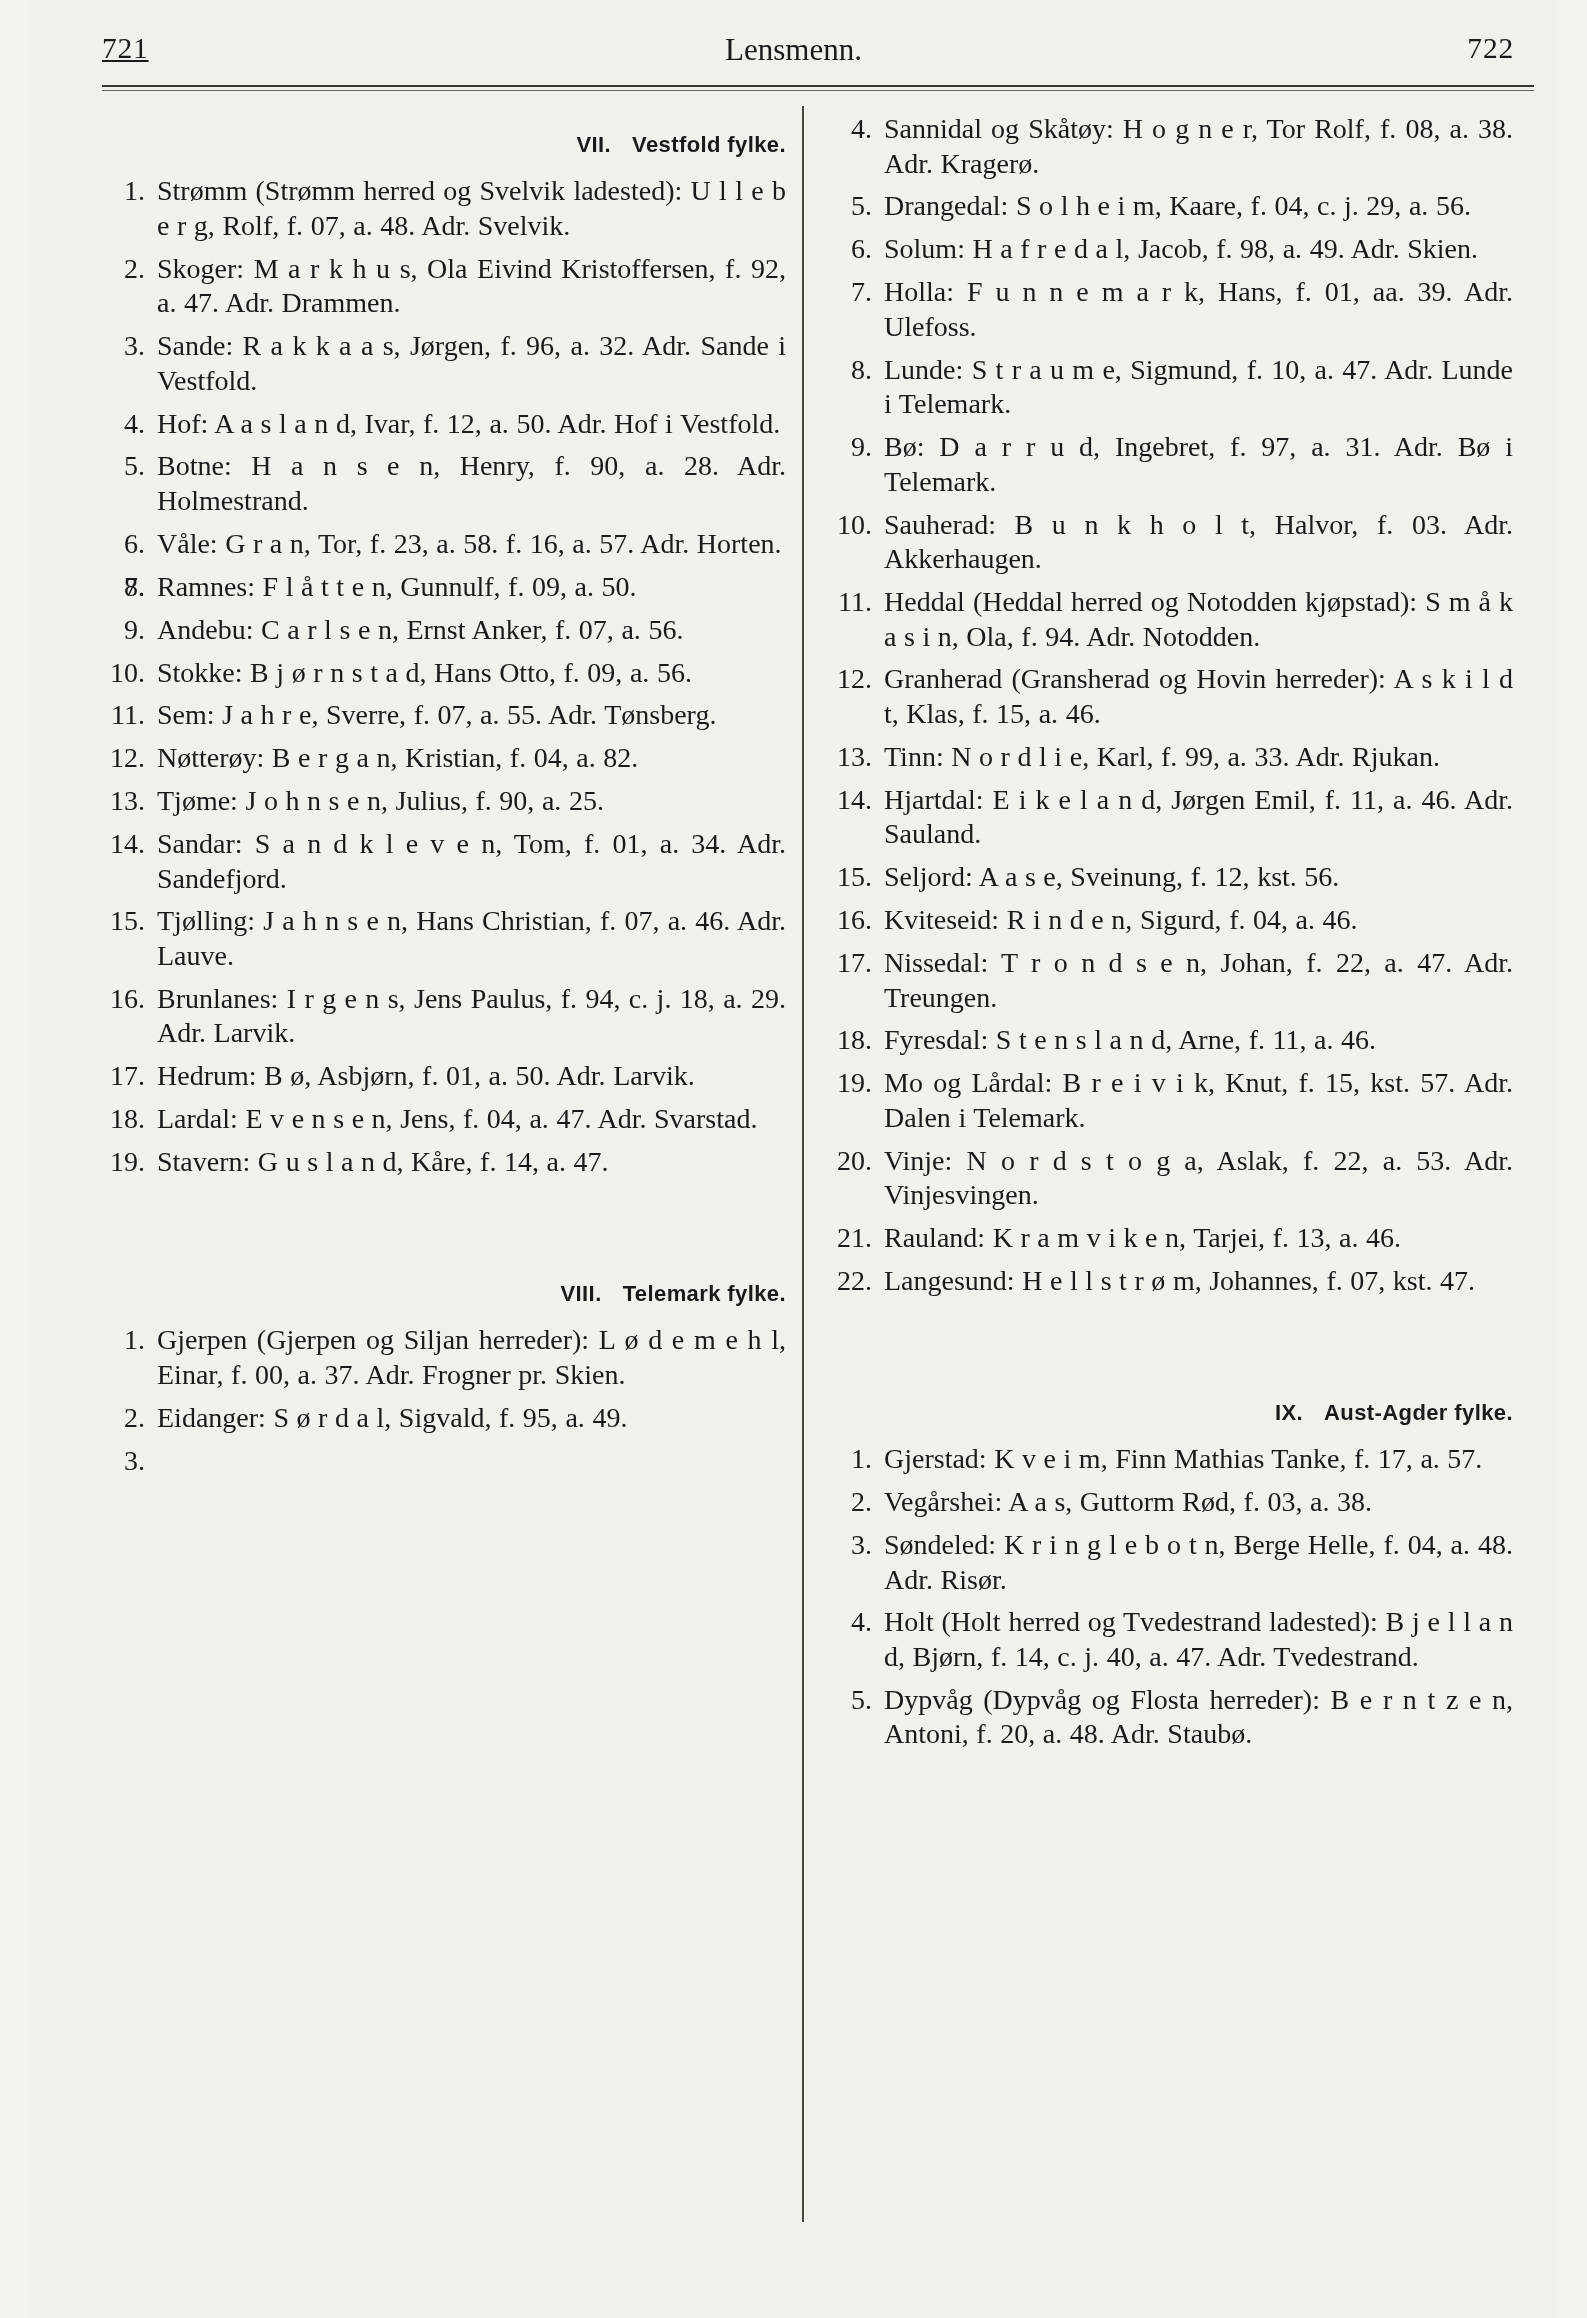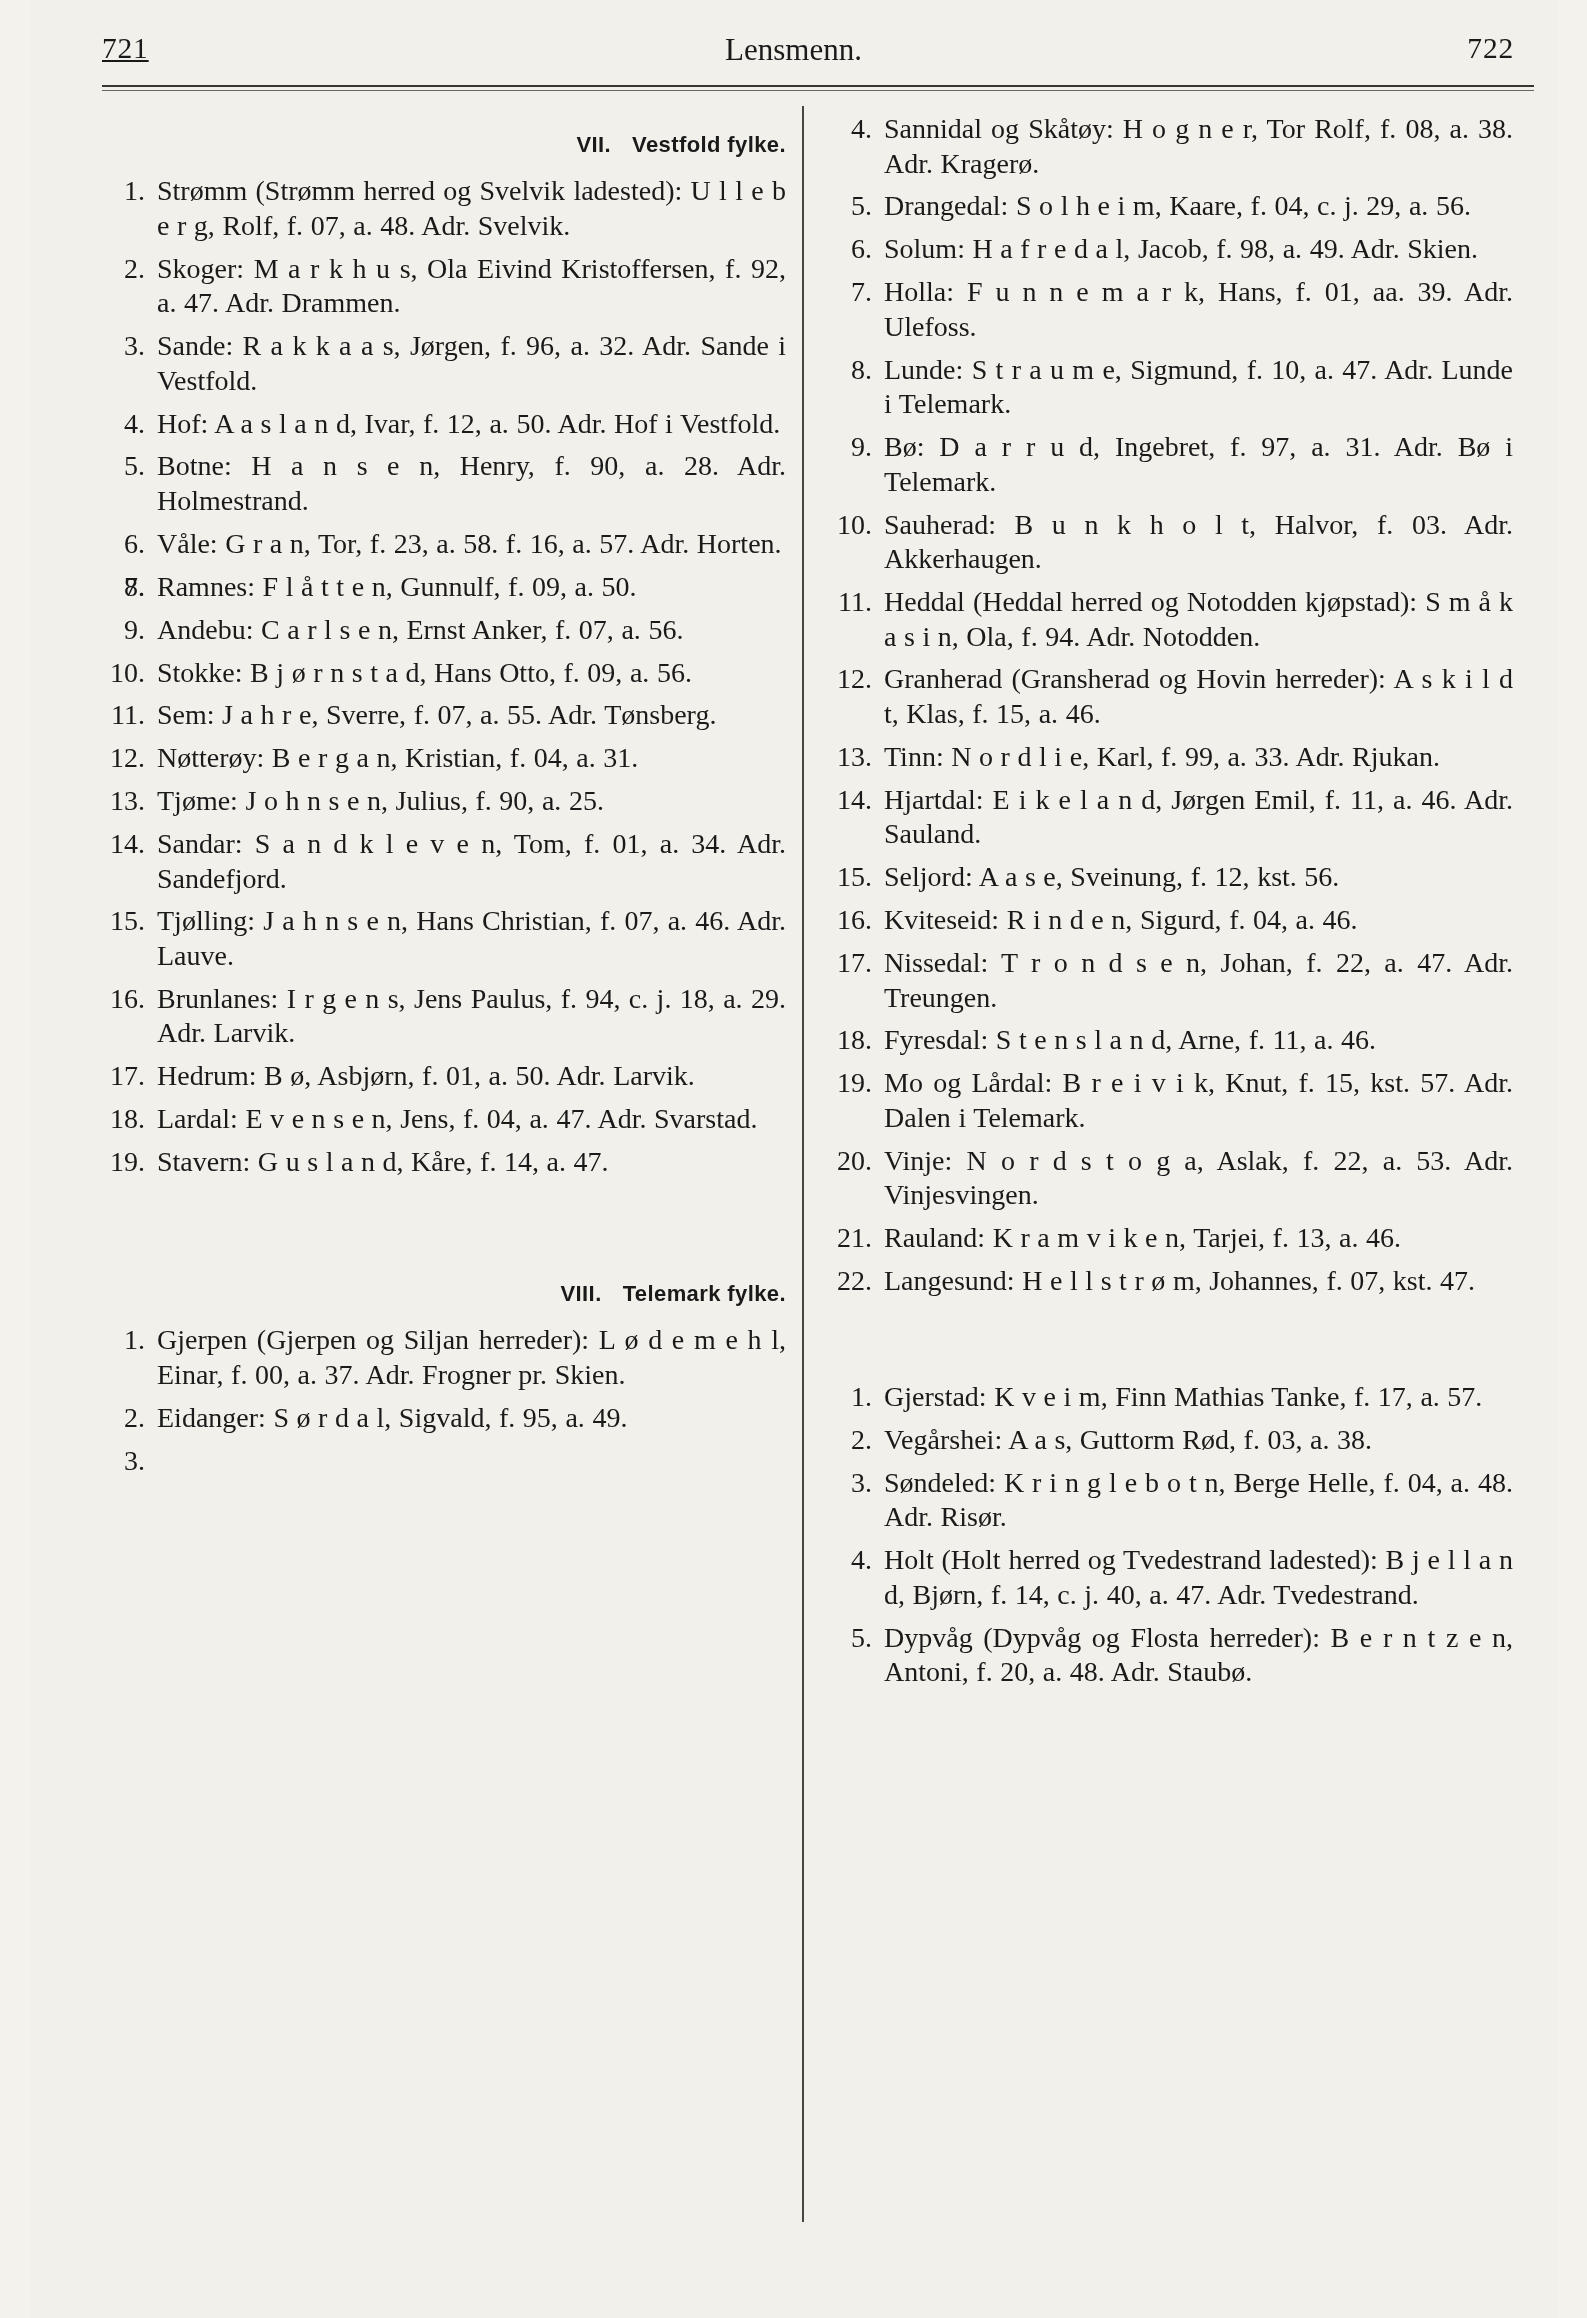--- a/index.html
+++ b/index.html
@@ -154,21 +154,21 @@
         <li><span class="num">2.</span><span>Skoger: M a r k h u s, Ola Eivind Kristoffersen, f. 92, a. 47. Adr. Drammen.</span></li>
         <li><span class="num">3.</span><span>Sande: R a k k a a s, Jørgen, f. 96, a. 32. Adr. Sande i Vestfold.</span></li>
         <li><span class="num">4.</span><span>Hof: A a s l a n d, Ivar, f. 12, a. 50. Adr. Hof i Vestfold.</span></li>
         <li><span class="num">5.</span><span>Botne: H a n s e n, Henry, f. 90, a. 28. Adr. Holmestrand.</span></li>
         <li><span class="num">6.</span><span>Våle: G r a n, Tor, f. 23, a. 58. f. 16, a. 57. Adr. Horten.</span></li>
         <li><span class="num">7.</span></li>
         <li><span class="num">8.</span><span>Ramnes: F l å t t e n, Gunnulf, f. 09, a. 50.</span></li>
         <li><span class="num">9.</span><span>Andebu: C a r l s e n, Ernst Anker, f. 07, a. 56.</span></li>
         <li><span class="num">10.</span><span>Stokke: B j ø r n s t a d, Hans Otto, f. 09, a. 56.</span></li>
         <li><span class="num">11.</span><span>Sem: J a h r e, Sverre, f. 07, a. 55. Adr. Tønsberg.</span></li>
-        <li><span class="num">12.</span><span>Nøtterøy: B e r g a n, Kristian, f. 04, a. 31.</span></li>
+        <li><span class="num">12.</span><span>Nøtterøy: B e r g a n, Kristian, f. 04, a. 82.</span></li>
         <li><span class="num">13.</span><span>Tjøme: J o h n s e n, Julius, f. 90, a. 25.</span></li>
         <li><span class="num">14.</span><span>Sandar: S a n d k l e v e n, Tom, f. 01, a. 34. Adr. Sandefjord.</span></li>
         <li><span class="num">15.</span><span>Tjølling: J a h n s e n, Hans Christian, f. 07, a. 46. Adr. Lauve.</span></li>
         <li><span class="num">16.</span><span>Brunlanes: I r g e n s, Jens Paulus, f. 94, c. j. 18, a. 29. Adr. Larvik.</span></li>
         <li><span class="num">17.</span><span>Hedrum: B ø, Asbjørn, f. 01, a. 50. Adr. Larvik.</span></li>
         <li><span class="num">18.</span><span>Lardal: E v e n s e n, Jens, f. 04, a. 47. Adr. Svarstad.</span></li>
         <li><span class="num">19.</span><span>Stavern: G u s l a n d, Kåre, f. 14, a. 47.</span></li>
       </ul>
 
       <div class="gap-big"></div>
@@ -204,20 +204,23 @@
         <li><span class="num">17.</span><span>Nissedal: T r o n d s e n, Johan, f. 22, a. 47. Adr. Treungen.</span></li>
         <li><span class="num">18.</span><span>Fyresdal: S t e n s l a n d, Arne, f. 11, a. 46.</span></li>
         <li><span class="num">19.</span><span>Mo og Lårdal: B r e i v i k, Knut, f. 15, kst. 57. Adr. Dalen i Telemark.</span></li>
         <li><span class="num">20.</span><span>Vinje: N o r d s t o g a, Aslak, f. 22, a. 53. Adr. Vinjesvingen.</span></li>
         <li><span class="num">21.</span><span>Rauland: K r a m v i k e n, Tarjei, f. 13, a. 46.</span></li>
         <li><span class="num">22.</span><span>Langesund: H e l l s t r ø m, Johannes, f. 07, kst. 47.</span></li>
       </ul>
 
       <div class="gap-big"></div>
 
+      <div class="section-head">
+        <span class="numeral">IX.</span><span>Aust-Agder fylke.</span>
+      </div>
 
       <ul class="entries">
         <li><span class="num">1.</span><span>Gjerstad: K v e i m, Finn Mathias Tanke, f. 17, a. 57.</span></li>
         <li><span class="num">2.</span><span>Vegårshei: A a s, Guttorm Rød, f. 03, a. 38.</span></li>
         <li><span class="num">3.</span><span>Søndeled: K r i n g l e b o t n, Berge Helle, f. 04, a. 48. Adr. Risør.</span></li>
         <li><span class="num">4.</span><span>Holt (Holt herred og Tvedestrand ladested): B j e l l a n d, Bjørn, f. 14, c. j. 40, a. 47. Adr. Tvedestrand.</span></li>
         <li><span class="num">5.</span><span>Dypvåg (Dypvåg og Flosta herreder): B e r n t z e n, Antoni, f. 20, a. 48. Adr. Staubø.</span></li>
       </ul>
 
     </div>

